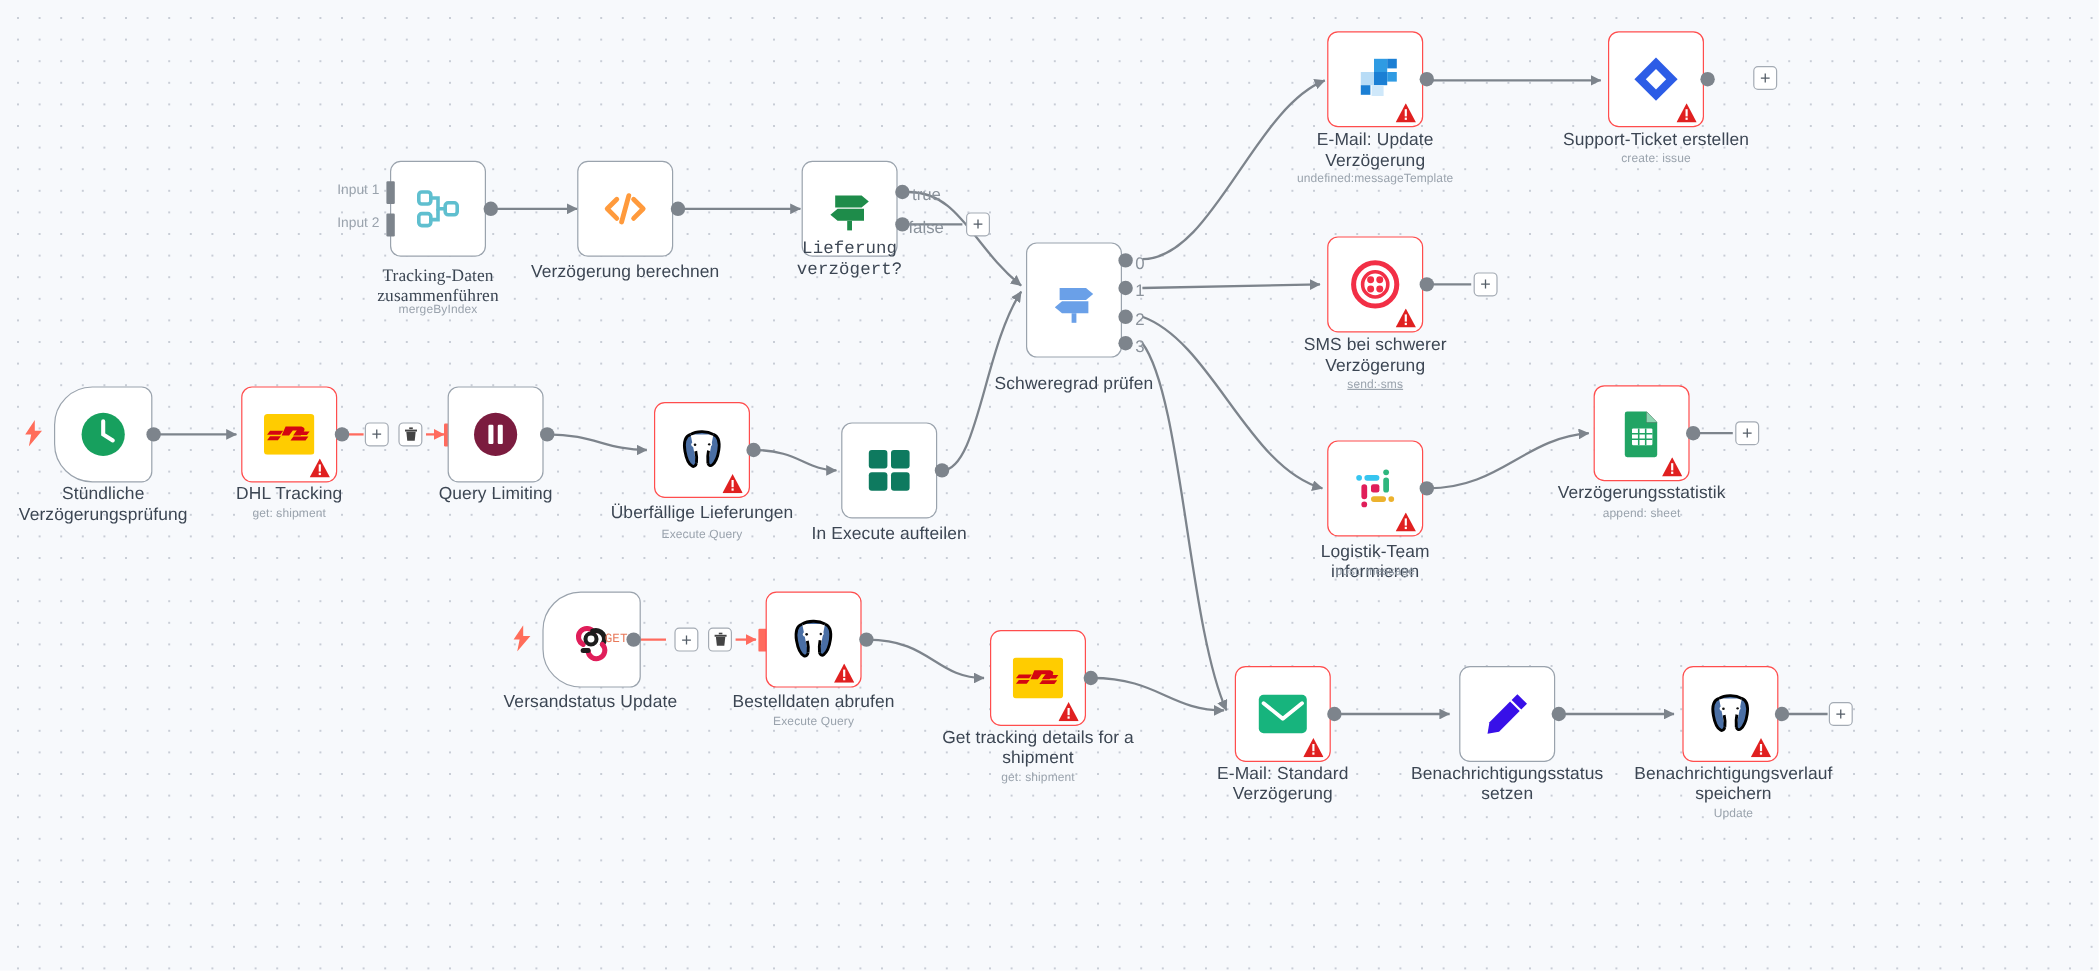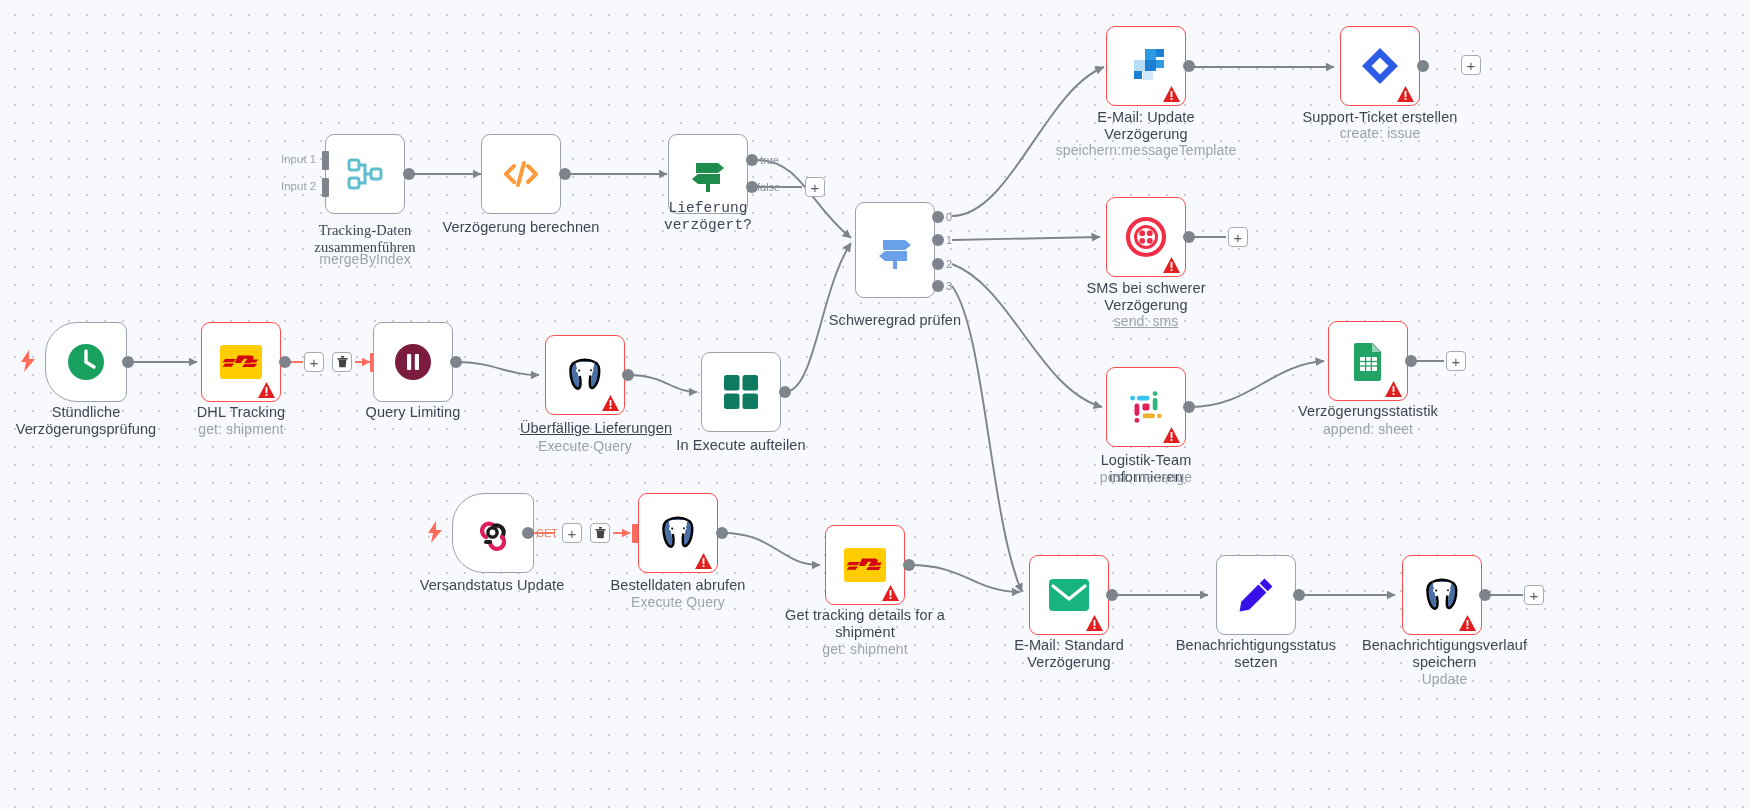--- a/index.html
+++ b/index.html
@@ -41,21 +41,21 @@
     color:#3c4653;
     font-size:14.5px;
     line-height:17px;
     white-space:pre-line;
     letter-spacing:.1px;
   }
   .nsub{
     position:absolute;
     text-align:center;
     color:#9aa3ad;
-    font-size:14px;
+    font-size:10px;
     line-height:14px;
     letter-spacing:.1px;
   }
   .warn{
     position:absolute;right:5px;bottom:3px;
     width:17px;height:16px;
   }
   .bolt{position:absolute;width:16px;height:22px;}
 
   
@@ -77,21 +77,21 @@
   .trashbtn{
     position:absolute;width:20px;height:20px;box-sizing:border-box;
     border:1.4px solid #a4abb4;border-radius:4px;background:#fff;
     display:flex;align-items:center;justify-content:center;
   }
   .edgelabel{
     position:absolute;font-size:10.5px;color:#8a929b;white-space:nowrap;
   }
   .edgelabel.orange{color:#e8795a;}
   .portlabel{
-    position:absolute;font-size:11px;color:#8a929b;white-space:nowrap;
+    position:absolute;font-size:14px;color:#8a929b;white-space:nowrap;
   }
   .ioLabel{
     position:absolute;font-size:11.5px;color:#9aa3ad;white-space:nowrap;
   }
   svg.ic{display:block;}
 </style>
 </head>
 <body>
 
 <div id="canvas">
@@ -303,21 +303,21 @@
       </span>
       <span class="warn">
         <svg class="ic" width="17" height="16" viewBox="0 0 17 16">
             <path d="M8.5,0 L17,16 H0 z" fill="#e02020"></path>
             <rect x="7.6" y="5" width="1.8" height="6" fill="#fff"></rect>
             <rect x="7.6" y="12" width="1.8" height="1.9" fill="#fff"></rect>
           </svg>
       </span>
     </div>
     <div class="dot" style="left:622px;top:369px;"></div>
-    <div class="nlabel" style="left:516px;top:420px;width:160px;text-decoration:underline;">Überfällige Lieferungen</div>
+    <div class="nlabel" style="left:505px;top:420px;width:160px;">Überfällige Lieferungen</div>
     <div class="nsub" style="left:505px;top:439px;width:160px;">Execute Query</div>
   </div>
 
   <div class="node">
     <div class="nbox" style="left:701px;top:352px;">
       <span>
         <svg class="ic" width="44" height="44" viewBox="0 0 44 44">
           <g fill="#0e7a5f">
             <rect x="5" y="5" width="15.5" height="15.5" rx="2.5"></rect>
             <rect x="23.5" y="5" width="15.5" height="15.5" rx="2.5"></rect>
@@ -371,21 +371,21 @@
         <svg class="ic" width="17" height="16" viewBox="0 0 17 16">
             <path d="M8.5,0 L17,16 H0 z" fill="#e02020"></path>
             <rect x="7.6" y="5" width="1.8" height="6" fill="#fff"></rect>
             <rect x="7.6" y="12" width="1.8" height="1.9" fill="#fff"></rect>
           </svg>
       </span>
     </div>
     <div class="dot" style="left:1183px;top:60px;"></div>
     <div class="nlabel" style="left:1066px;top:109px;width:160px;">E-Mail: Update
 Verzögerung</div>
-    <div class="nsub" style="left:1046px;top:143px;width:200px;">speichern:messageTemplate</div>
+    <div class="nsub" style="left:1046px;top:143px;width:200px;">undefined:messageTemplate</div>
   </div>
 
   <div class="node">
     <div class="nbox err" style="left:1340px;top:26px;">
       <span>
         <svg class="ic" width="42" height="42" viewBox="0 0 42 42">
           <path d="M21,3 L39,21 L21,39 L3,21 Z" fill="#2c5ce6"></path>
           <path d="M21,12.5 L29.5,21 L21,29.5 L12.5,21 Z" fill="#fff"></path>
         </svg>
       </span>
@@ -503,21 +503,21 @@
             <path d="M14,25 a7,7 0 1 1 9,-10" stroke="#e01e5a"></path>
             <path d="M22,14 a7,7 0 0 1 8,11" stroke="#1d1d1d"></path>
             <path d="M30,25 a7,7 0 1 1 -12,5" stroke="#e01e5a"></path>
             <path d="M18,30 h-4" stroke="#1d1d1d"></path>
           </g>
           <circle cx="20.5" cy="20.5" r="4.6" fill="none" stroke="#1d1d1d" stroke-width="3.4"></circle>
         </svg>
       </span>
     </div>
     <div class="dot" style="left:522px;top:527px;"></div>
-    <div class="edgelabel orange" style="left:536px;top:527px;">GET</div>
+    <div class="edgelabel orange" style="left:504px;top:527px;font-family:Liberation Mono, monospace;">GET</div>
     <div class="plusbtn" style="left:562px;top:523px;">+</div>
     <div class="trashbtn" style="left:590px;top:523px;">
       <svg class="ic" width="11" height="12" viewBox="0 0 11 12">
           <rect x="0.5" y="2" width="10" height="1.6" fill="#444"></rect>
           <rect x="4" y="0" width="3" height="1.6" fill="#444"></rect>
           <path d="M1.6,3.8 h7.8 l-0.8,7.4 h-6.2 z" fill="#444"></path>
         </svg>
     </div>
     <div class="nlabel" style="left:412px;top:577px;width:160px;">Versandstatus Update</div>
   </div>

